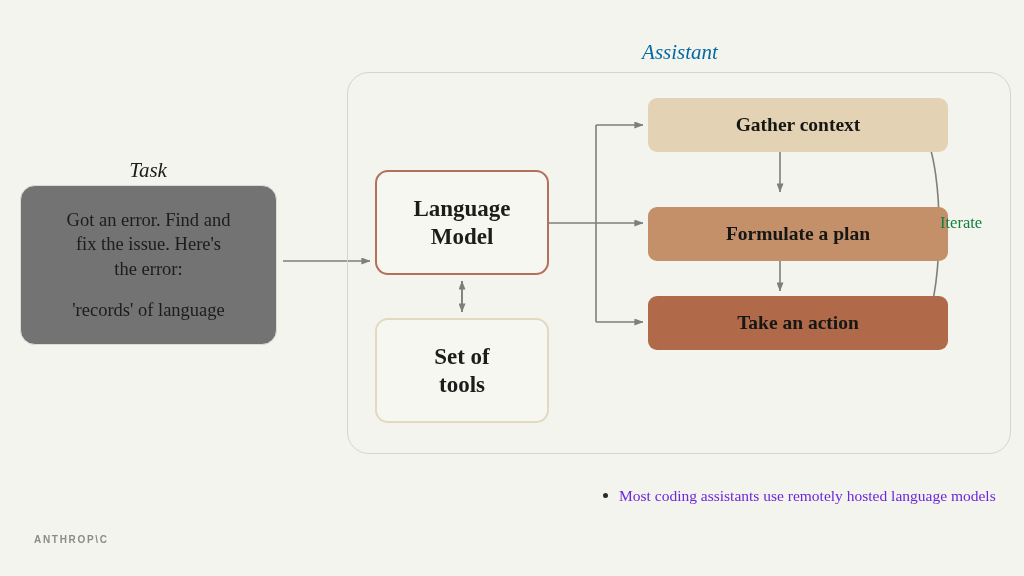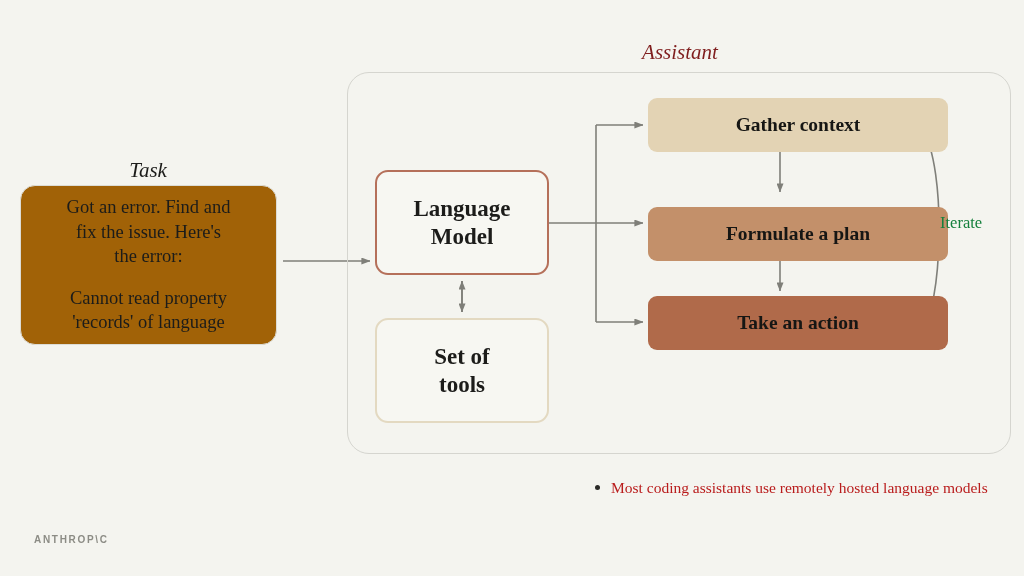--- a/index.html
+++ b/index.html
@@ -30,21 +30,21 @@
 
   
   #assistant-label {
     position: absolute;
     left: 600px;
     top: 40px;
     width: 160px;
     text-align: center;
     font-style: italic;
     font-size: 21px;
-    color: #7f1d1d;
+    color: #0369a1;
   }
   #assistant-box {
     position: absolute;
     left: 347px;
     top: 72px;
     width: 664px;
     height: 382px;
     border: 1.5px solid #d5d5cf;
     border-radius: 22px;
     background: transparent;
@@ -62,21 +62,21 @@
     font-size: 21px;
   }
   #task-box {
     position: absolute;
     left: 20px;
     top: 185px;
     width: 257px;
     height: 160px;
     border: 1.2px solid #dcdcd6;
     border-radius: 15px;
-    background: #a16207;
+    background: #737373;
     box-sizing: border-box;
     display: flex;
     flex-direction: column;
     align-items: center;
     justify-content: center;
     padding: 6px 12px;
     text-align: left;
     font-size: 18.5px;
     line-height: 1.32;
   }
@@ -139,26 +139,26 @@
     color: #15803d;
     white-space: nowrap;
   }
 
   
   #notes-list {
     position: absolute;
     left: 582px;
     top: 470px;
     width: 420px;
-    margin: 8px;
+    margin: 16px;
     padding: 0;
     list-style: none;
     font-size: 15.5px;
     line-height: 1.28;
-    color: #b91c1c;
+    color: #6d28d9;
   }
   #notes-list li {
     position: relative;
     padding-left: 21px;
     margin-bottom: 3px;
   }
   #notes-list li::before {
     content: "";
     position: absolute;
     left: 5px;
@@ -228,21 +228,20 @@
 
   <div id="assistant-label">Assistant</div>
   <div id="assistant-box"></div>
 
   <div id="task-label">Task</div>
   <div id="task-box">
     <div>Got an error. Find and</div>
     <div>fix the issue. Here's</div>
     <div>the error:</div>
     <div class="task-gap"></div>
-    <div>Cannot read property</div>
     <div>'records' of language</div>
   </div>
 
   <div class="core-node" id="node-set-of-tools">
     <div>
       <span>Set of</span><br>
       <span>tools</span>
     </div>
   </div>
 

